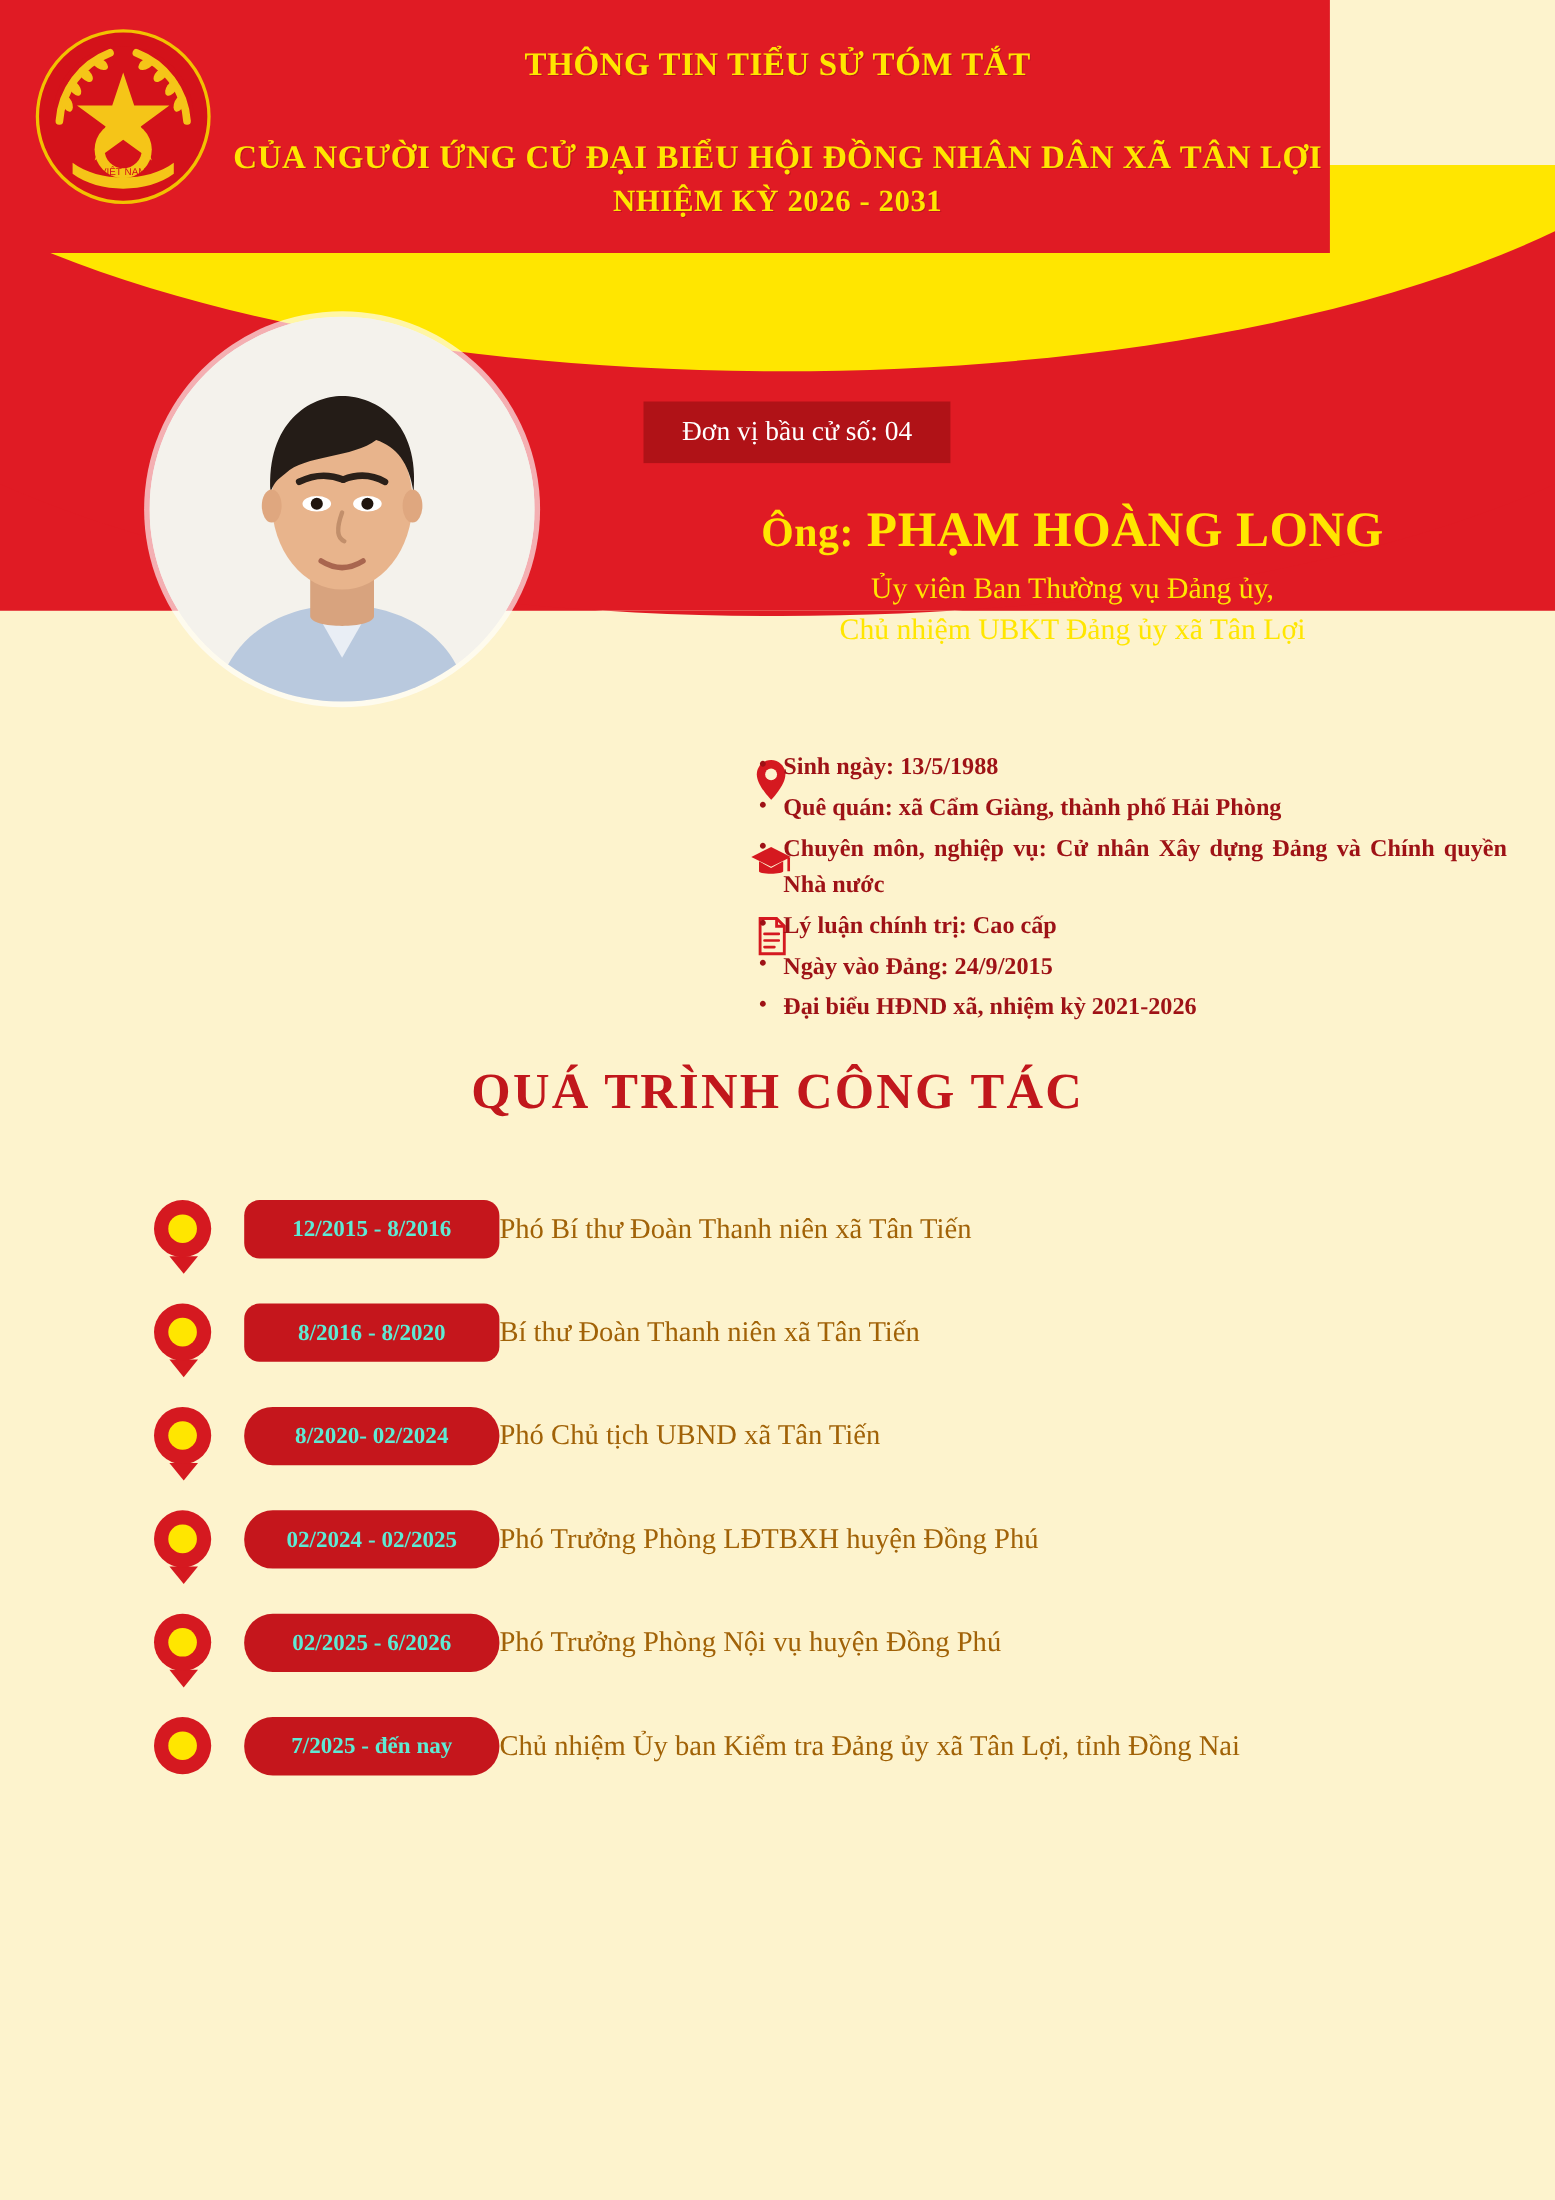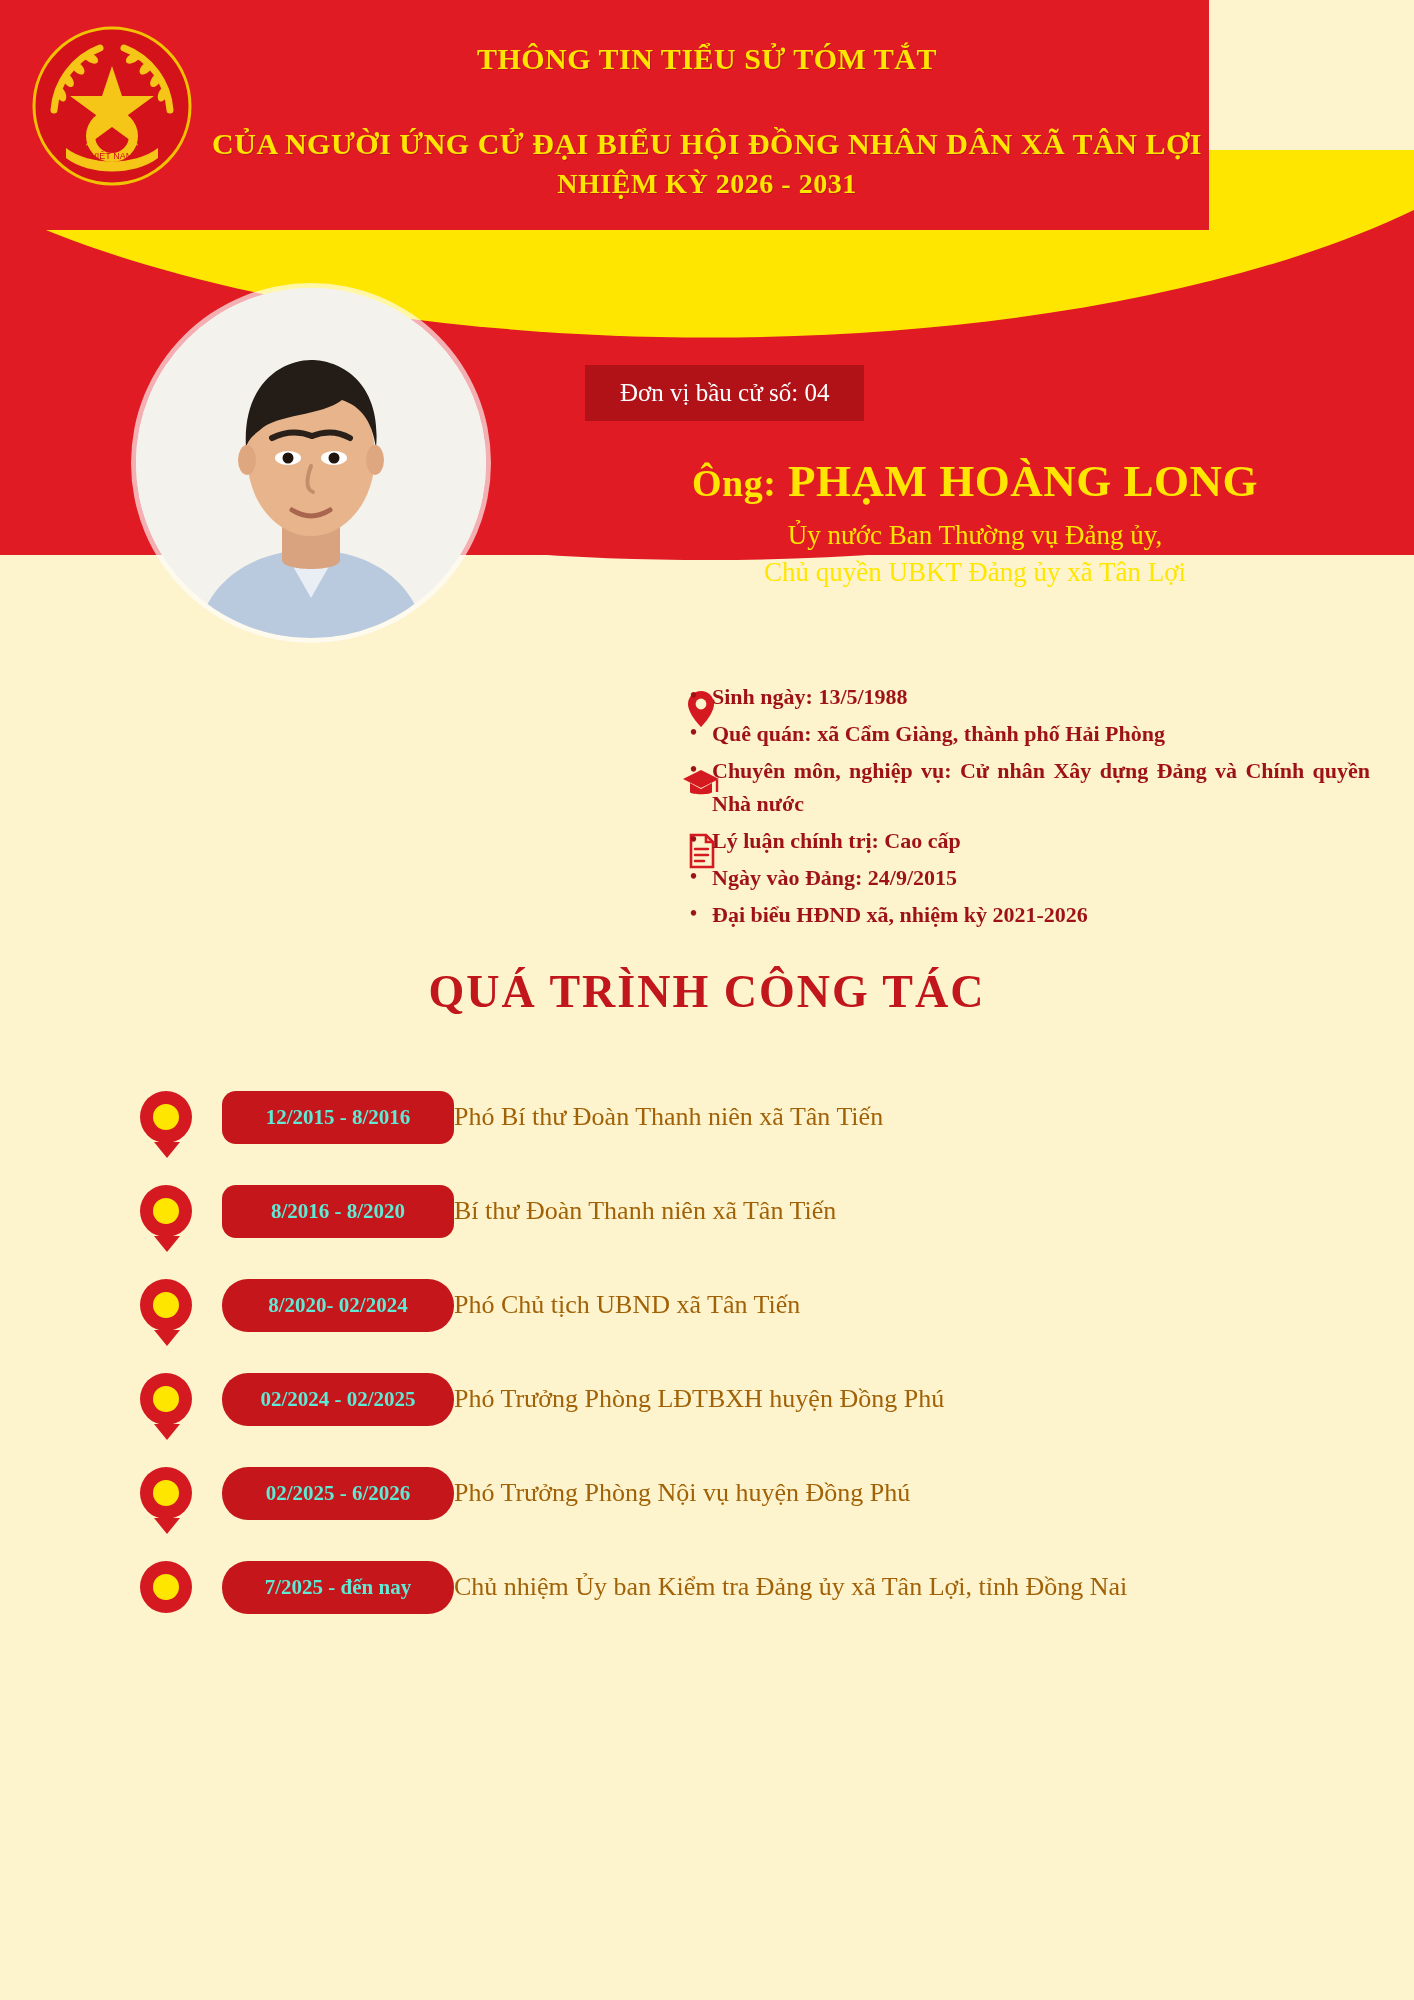--- a/index.html
+++ b/index.html
@@ -295,22 +295,22 @@
 </div>
 
 <div class="unit-badge">Đơn vị bầu cử số: 04</div>
 
 <div class="name-block">
   <div class="cand-name">
     <span class="honor">Ông:</span>
     <span>PHẠM HOÀNG LONG</span>
   </div>
   <div class="cand-role">
-    <div>Ủy nước Ban Thường vụ Đảng ủy,</div>
-    <div>Chủ quyền UBKT Đảng ủy xã Tân Lợi</div>
+    <div>Ủy viên Ban Thường vụ Đảng ủy,</div>
+    <div>Chủ nhiệm UBKT Đảng ủy xã Tân Lợi</div>
   </div>
 </div>
 
 <div class="info-icons">
   <svg class="icon-slot" style="top:4px" viewBox="0 0 42 42">
     <path d="M21,3 C13.8,3 8,8.8 8,16 C8,26 21,39 21,39 C21,39 34,26 34,16 C34,8.8 28.2,3 21,3 Z" fill="#d51920"></path>
     <circle cx="21" cy="16" r="5.4" fill="#fdf3cd"></circle>
   </svg>
   <svg class="icon-slot" style="top:78px" viewBox="0 0 42 42">
     <path d="M21,8 L39,17 L21,26 L3,17 Z" fill="#d51920"></path>

